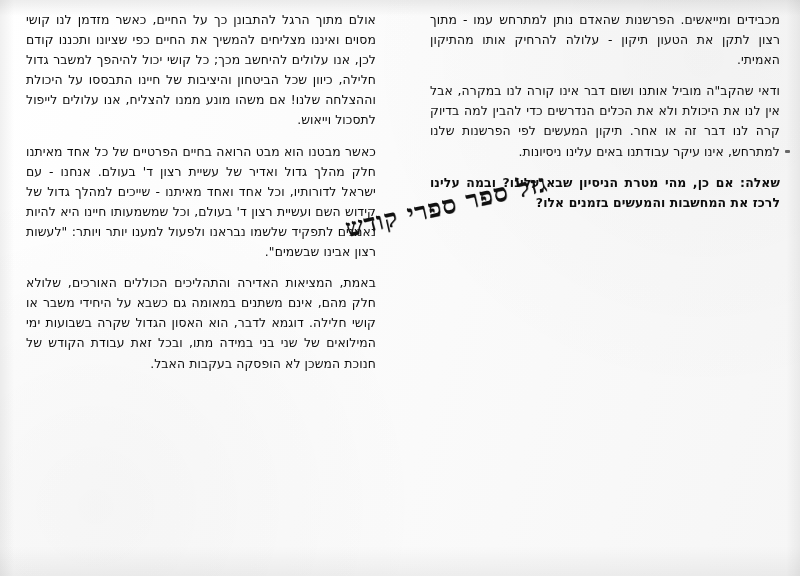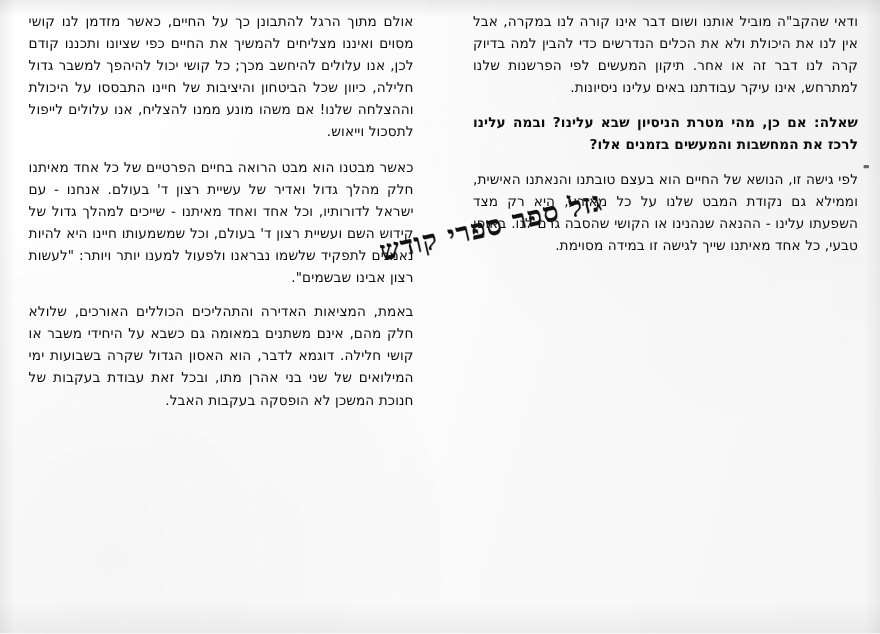--- a/index.html
+++ b/index.html
@@ -122,26 +122,26 @@
   <div class="scan-edge bottom"></div>
   <div class="scan-edge left"></div>
   <div class="scan-edge right"></div>
   <div class="speck"></div>
 
   <div class="columns">
 
     <div class="column right-col">
       <p class="para">אולם מתוך הרגל להתבונן כך על החיים, כאשר מזדמן לנו קושי מסוים ואיננו מצליחים להמשיך את החיים כפי שציונו ותכננו קודם לכן, אנו עלולים להיחשב מכך; כל קושי יכול להיהפך למשבר גדול חלילה, כיוון שכל הביטחון והיציבות של חיינו התבססו על היכולת וההצלחה שלנו! אם משהו מונע ממנו להצליח, אנו עלולים לייפול לתסכול וייאוש.</p>
       <p class="para">כאשר מבטנו הוא מבט הרואה בחיים הפרטיים של כל אחד מאיתנו חלק מהלך גדול ואדיר של עשיית רצון ד' בעולם. אנחנו - עם ישראל לדורותיו, וכל אחד ואחד מאיתנו - שייכים למהלך גדול של קידוש השם ועשיית רצון ד' בעולם, וכל שמשמעותו חיינו היא להיות נאמנים לתפקיד שלשמו נבראנו ולפעול למענו יותר ויותר: "לעשות רצון אבינו שבשמים".</p>
-      <p class="para">באמת, המציאות האדירה והתהליכים הכוללים האורכים, שלולא חלק מהם, אינם משתנים במאומה גם כשבא על היחידי משבר או קושי חלילה. דוגמא לדבר, הוא האסון הגדול שקרה בשבועות ימי המילואים של שני בני אהרן מתו, ובכל זאת עבודת בעקבות של חנוכת המשכן לא הופסקה בעקבות האבל.</p>
+      <p class="para">באמת, המציאות האדירה והתהליכים הכוללים האורכים, שלולא חלק מהם, אינם משתנים במאומה גם כשבא על היחידי משבר או קושי חלילה. דוגמא לדבר, הוא האסון הגדול שקרה בשבועות ימי המילואים של שני בני במידה מתו, ובכל זאת עבודת הקודש של חנוכת המשכן לא הופסקה בעקבות האבל.</p>
     </div>
 
     <div class="column left-col">
+      <p class="para">מכבידים ומייאשים. הפרשנות שהאדם נותן למתרחש עמו - מתוך רצון לתקן את הטעון תיקון - עלולה להרחיק אותו מהתיקון האמיתי.</p>
       <p class="para">ודאי שהקב"ה מוביל אותנו ושום דבר אינו קורה לנו במקרה, אבל אין לנו את היכולת ולא את הכלים הנדרשים כדי להבין למה בדיוק קרה לנו דבר זה או אחר. תיקון המעשים לפי הפרשנות שלנו למתרחש, אינו עיקר עבודתנו באים עלינו ניסיונות.</p>
       <p class="para bold-line">שאלה: אם כן, מהי מטרת הניסיון שבא עלינו? ובמה עלינו לרכז את המחשבות והמעשים בזמנים אלו?</p>
-      <p class="para">לפי גישה זו, הנושא של החיים הוא בעצם טובתנו והנאתנו האישית, וממילא גם נקודת המבט שלנו על כל מאורע, היא רק מצד השפעתו עלינו - ההנאה שנהנינו או הקושי שהסבה גרם לנו. באופן טבעי, כל אחד מאיתנו שייך לגישה זו במידה מסוימת.</p>
     </div>
 
   </div>
 
   <div class="stamp">גזל ספר ספרי קודש</div>
 
 </div>
 
 </body></html>

